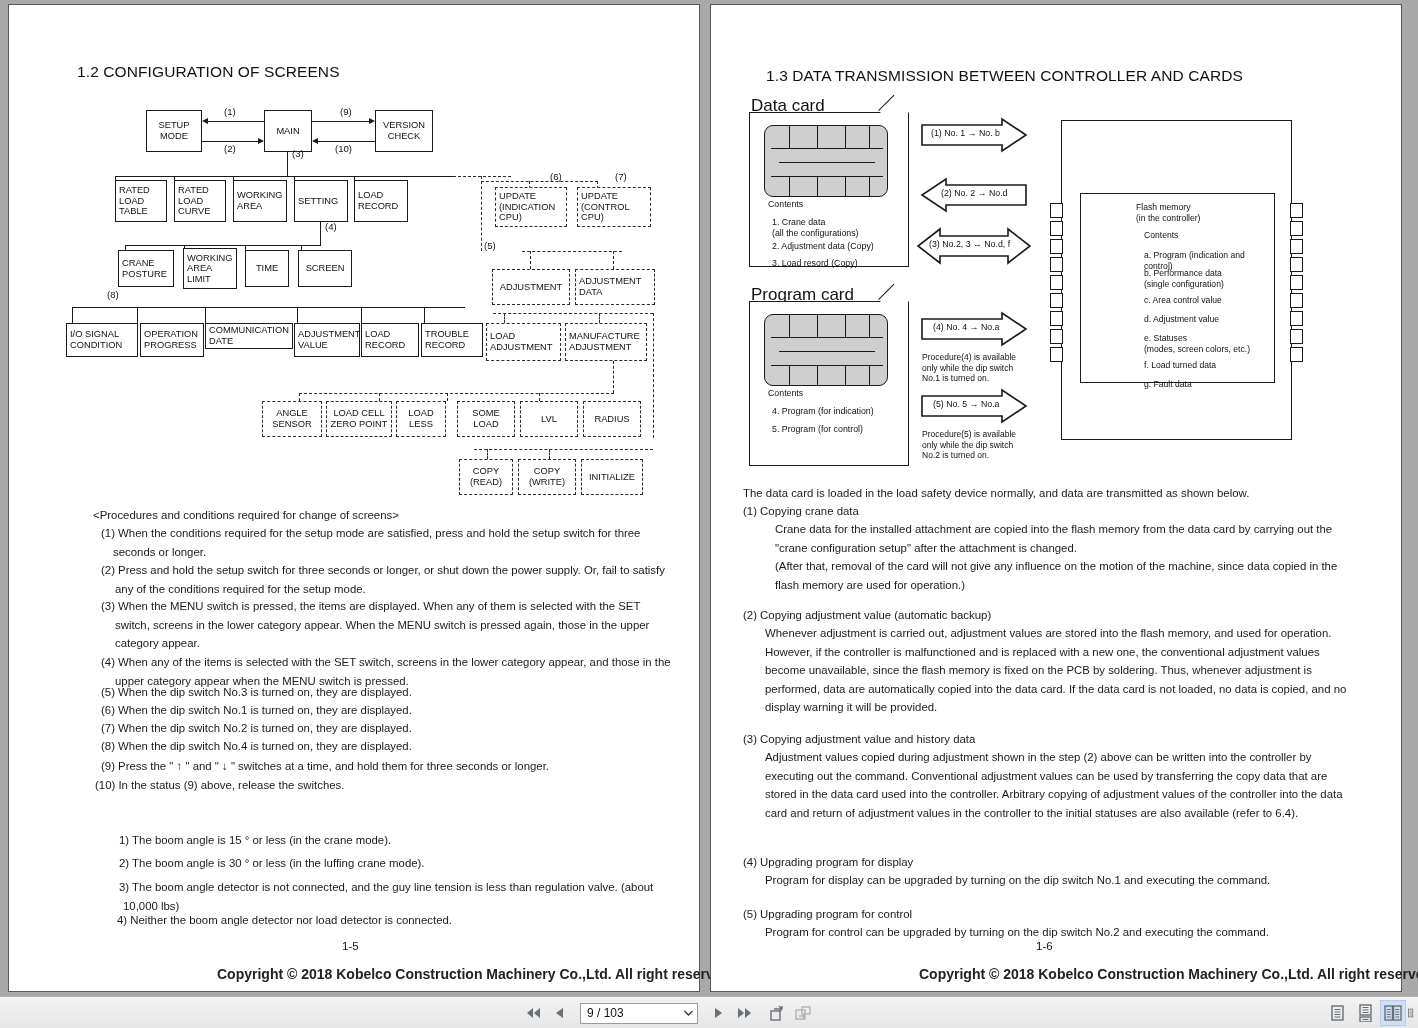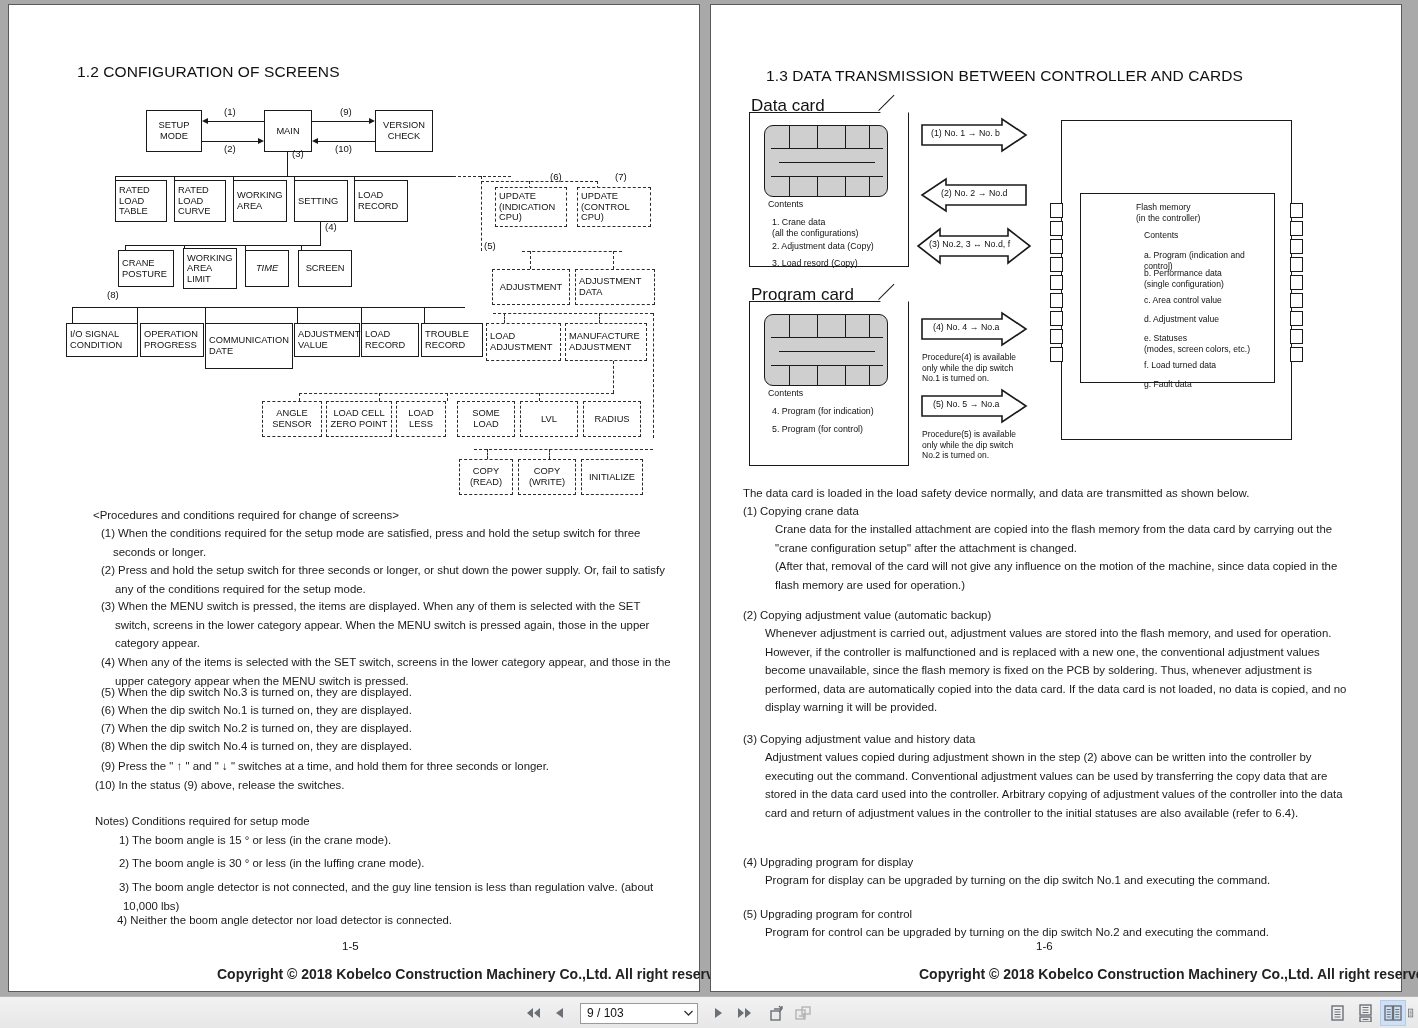--- a/index.html
+++ b/index.html
@@ -162,37 +162,37 @@
       <div class="ln lnv" style="left:116px;top:240px;height:6px;"></div>
       <div class="ln lnv" style="left:175px;top:240px;height:6px;"></div>
       <div class="ln lnv" style="left:236px;top:240px;height:6px;"></div>
       <div class="ln lnv" style="left:292px;top:240px;height:6px;"></div>
 
       <div class="bx" style="left:109px;top:245px;width:56px;height:37px;white-space:pre-line;">CRANE
 POSTURE</div>
       <div class="bx" style="left:174px;top:243px;width:54px;height:41px;white-space:pre-line;">WORKING
 AREA
 LIMIT</div>
-      <div class="bx ctr" style="left:236px;top:245px;width:44px;height:37px;font-style:italic;">TIME</div>
+      <div class="bx ctr" style="left:236px;top:245px;width:44px;height:37px;">TIME</div>
       <div class="bx ctr" style="left:289px;top:245px;width:54px;height:37px;">SCREEN</div>
 
       <div class="lbl" style="left:98px;top:284px;">(8)</div>
       <div class="ln lnh" style="left:63px;top:302px;width:393px;"></div>
       <div class="ln lnv" style="left:63px;top:302px;height:16px;"></div>
       <div class="ln lnv" style="left:128px;top:302px;height:16px;"></div>
       <div class="ln lnv" style="left:196px;top:302px;height:16px;"></div>
       <div class="ln lnv" style="left:288px;top:302px;height:16px;"></div>
       <div class="ln lnv" style="left:352px;top:302px;height:16px;"></div>
       <div class="ln lnv" style="left:415px;top:302px;height:16px;"></div>
 
       <div class="bx" style="left:57px;top:318px;width:72px;height:34px;white-space:pre-line;">I/O SIGNAL
 CONDITION</div>
       <div class="bx" style="left:131px;top:318px;width:64px;height:34px;white-space:pre-line;">OPERATION
 PROGRESS</div>
-      <div class="bx" style="left:196px;top:318px;width:88px;height:46px;white-space:pre-line;">COMMUNICATION
+      <div class="bx" style="left:196px;top:318px;width:88px;height:26px;white-space:pre-line;">COMMUNICATION
 DATE</div>
       <div class="bx" style="left:285px;top:318px;width:66px;height:34px;white-space:pre-line;">ADJUSTMENT
 VALUE</div>
       <div class="bx" style="left:352px;top:318px;width:58px;height:34px;white-space:pre-line;">LOAD
 RECORD</div>
       <div class="bx" style="left:412px;top:318px;width:62px;height:34px;white-space:pre-line;">TROUBLE
 RECORD</div>
 
       <div class="dlnv" style="left:472px;top:171px;height:75px;"></div>
       <div class="lbl" style="left:475px;top:235px;">(5)</div>
@@ -263,21 +263,20 @@
     <div class="para" style="left:92px;top:556px;width:560px;text-indent:-14px;padding-left:14px;">(2)  Press and hold the setup switch for three seconds or longer, or shut down the power supply.  Or, fail to satisfy any of the conditions required for the setup mode.</div>
     <div class="para" style="left:92px;top:592px;width:560px;text-indent:-14px;padding-left:14px;">(3)  When the MENU switch is pressed, the items are displayed.  When any of them is selected with the SET switch, screens in the lower category appear.  When the MENU switch is pressed again, those in the upper category appear.</div>
     <div class="para" style="left:92px;top:648px;width:560px;text-indent:-14px;padding-left:14px;">(4)  When any of the items is selected with the SET switch, screens in the lower category appear, and those in the upper category appear when the MENU switch is pressed.</div>
     <div class="para" style="left:92px;top:678px;width:560px;">(5) When the dip switch No.3 is turned on, they are displayed.</div>
     <div class="para" style="left:92px;top:696px;width:560px;">(6) When the dip switch No.1 is turned on, they are displayed.</div>
     <div class="para" style="left:92px;top:714px;width:560px;">(7) When the dip switch No.2 is turned on, they are displayed.</div>
     <div class="para" style="left:92px;top:732px;width:560px;">(8) When the dip switch No.4 is turned on, they are displayed.</div>
     <div class="para" style="left:92px;top:752px;width:560px;">(9) Press the " ↑ " and " ↓ " switches at a time, and hold them for three seconds or longer.</div>
     <div class="para" style="left:86px;top:771px;width:560px;">(10) In the status (9) above, release the switches.</div>
 
-    <div class="para" style="left:86px;top:807px;width:560px;">Notes) Conditions required for setup mode</div>
     <div class="para" style="left:110px;top:826px;width:545px;">1) The boom angle is 15 ° or less (in the crane mode).</div>
     <div class="para" style="left:110px;top:849px;width:545px;">2) The boom angle is 30 ° or less (in the luffing crane mode).</div>
     <div class="para" style="left:110px;top:873px;width:535px;text-indent:-4px;padding-left:4px;">3) The boom angle detector is not connected, and the guy line tension is less than regulation valve. (about 10,000 lbs)</div>
     <div class="para" style="left:108px;top:906px;width:545px;">4) Neither the boom angle detector nor load detector is connected.</div>
 
     <div class="pgnum" style="left:333px;top:935px;">1-5</div>
     <div class="copyright" style="left:208px;top:961px;">Copyright © 2018 Kobelco Construction Machinery Co.,Ltd. All right reserved.</div>
    </div>
   </div>
 

